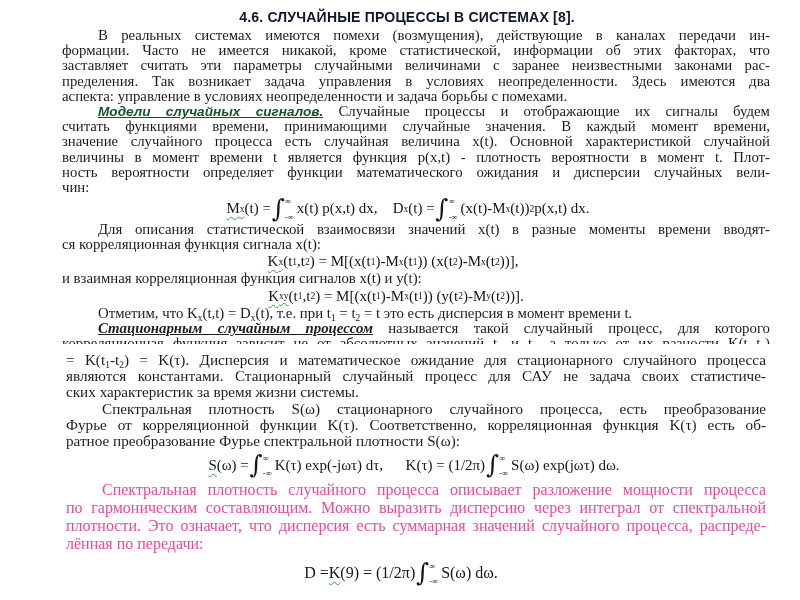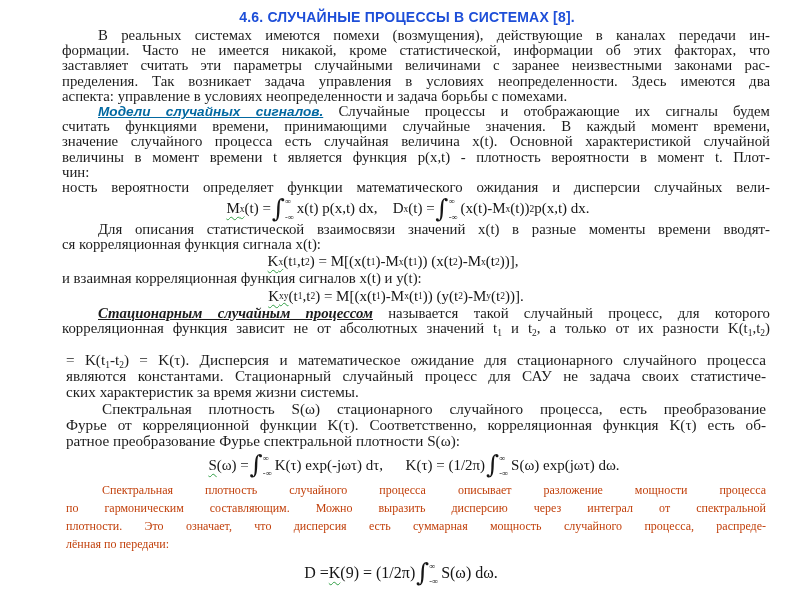--- a/index.html
+++ b/index.html
@@ -6,33 +6,33 @@
   body{
     width:800px;height:600px;background:#ffffff;overflow:hidden;position:relative;
     font-family:"Liberation Serif","DejaVu Serif",serif;color:#1c1c1c;
   }
   .slide{position:absolute;inset:0;background:#ffffff;}
   .tblock{position:absolute;}
   #block-main{left:62px;top:8px;width:708px;height:336px;overflow:hidden;font-size:14.8px;}
   #block-lower{left:66px;top:352px;width:700px;font-size:15.2px;}
   .title{
     font-family:"Liberation Sans","DejaVu Sans",sans-serif;font-weight:bold;
-    font-size:14px;color:#1d4ed8;text-align:center;height:18px;line-height:18px;
+    font-size:14px;color:#0f172a;text-align:center;height:18px;line-height:18px;
     margin-bottom:2px;padding-right:18px;letter-spacing:.2px;
   }
   .ln{height:15.2px;line-height:15.2px;overflow:hidden;text-align:justify;text-align-last:justify;}
   #block-lower .ln{height:16.2px;line-height:16.2px;}
-  #block-lower .ln.big{height:18px;line-height:18px;font-size:12px;color:#c2410c;}
+  #block-lower .ln.big{height:18px;line-height:18px;font-size:16px;color:#ec4899;}
   .ln.last{text-align-last:left;}
   .ln.ind{text-indent:36px;}
   .sb{font-size:9.5px;vertical-align:-2.5px;line-height:0;}
   .sp{font-size:9.5px;vertical-align:6px;line-height:0;}
   .rh{
     font-family:"Liberation Sans","DejaVu Sans",sans-serif;font-weight:bold;font-style:italic;
-    color:#0369a1;text-decoration:underline;font-size:13.6px;
+    color:#14532d;text-decoration:underline;font-size:13.6px;
   }
   .bi{font-weight:bold;font-style:italic;text-decoration:underline;}
   .gu{border-bottom:1px solid #15803d;padding-bottom:.5px;}
   .wv{text-decoration:underline wavy #2f9e44;text-decoration-thickness:1px;text-underline-offset:2.5px;}
   .fx{display:flex;align-items:center;justify-content:center;font-size:15px;color:#161616;}
   .fx.big{font-size:16px;}
   .ig{display:inline-flex;align-items:center;margin:0 1px;}
   .igs{font-size:25px;line-height:22px;font-family:"DejaVu Serif",serif;font-style:normal;}
   .igl{display:inline-flex;flex-direction:column;justify-content:space-between;height:24px;
        font-size:8.5px;line-height:1;font-style:normal;padding:1px 2px 0 0;}
@@ -46,22 +46,22 @@
     <div class="title">4.6. СЛУЧАЙНЫЕ ПРОЦЕССЫ В СИСТЕМАХ [8].</div>
   <div class="ln ind"><span>В реальных системах имеются помехи (возмущения), действующие в каналах передачи ин-</span></div>
       <div class="ln"><span>формации. Часто не имеется никакой, кроме статистической, информации об этих факторах, что</span></div>
       <div class="ln"><span>заставляет считать эти параметры случайными величинами с заранее неизвестными законами рас-</span></div>
       <div class="ln"><span>пределения. Так возникает задача управления в условиях неопределенности. Здесь имеются два</span></div>
       <div class="ln last"><span>аспекта: управление в условиях неопределенности и задача борьбы с помехами.</span></div>
       <div class="ln ind"><span class="rh">Модели случайных сигналов.</span><span>  Случайные процессы и отображающие их сигналы будем</span></div>
       <div class="ln"><span>считать функциями времени, принимающими случайные значения. В каждый момент времени,</span></div>
       <div class="ln"><span>значение случайного процесса есть случайная величина x(t). Основной характеристикой случайной</span></div>
       <div class="ln"><span>величины в момент времени t является функция p(x,t) - плотность вероятности в момент t. Плот-</span></div>
+      <div class="ln"><span>ность вероятности определяет функции математического ожидания и дисперсии случайных вели-</span></div>
       <div class="ln last"><span>чин:</span></div>
-      <div class="ln"><span>ность вероятности определяет функции математического ожидания и дисперсии случайных вели-</span></div>
       <div class="fx" style="height: 27px; padding-right: 16px;">
         <span class="wv">M</span>
         <span class="fsub sb wv">x</span>
         <span>(t) = </span>
         <span class="ig">
           <span class="igs">∫</span>
           <span class="igl">
             <i>∞</i>
             <i>-∞</i>
           </span>
@@ -122,20 +122,21 @@
         <span>(t</span>
         <span class="fsub sb">1</span>
         <span>)) (y(t</span>
         <span class="fsub sb">2</span>
         <span>)-M</span>
         <span class="fsub sb">y</span>
         <span>(t</span>
         <span class="fsub sb">2</span>
         <span>))].</span>
       </div>
+      <div class="ln ind last"><span>Отметим, что K</span><span class="sb">x</span><span>(t,t) = D</span><span class="sb">x</span><span>(t), т.е. при t</span><span class="sb">1</span><span> = t</span><span class="sb">2</span><span> = t это есть дисперсия в момент времени t.</span></div>
       <div class="ln ind"><span class="bi">Стационарным случайным процессом</span><span class="gu"> называется такой случайный процесс, для которого </span></div>
       <div class="ln"><span>корреляционная функция зависит не от абсолютных значений t</span><span class="sb">1</span><span> и t</span><span class="sb">2</span><span>, а только от их разности K(t</span><span class="sb">1</span><span>,t</span><span class="sb">2</span><span>)</span></div>
     </div>
   <div class="tblock" id="block-lower">
       <div class="ln"><span class="gu">= K(t</span><span class="gu sb">1</span><span class="gu">-t</span><span class="gu sb">2</span><span class="gu">) = K(τ). Дисперсия и математическое ожидание для стационарного случайного процесса</span></div>
       <div class="ln"><span class="gu">являются константами.</span><span> Стационарный случайный процесс для САУ не задача своих статистиче-</span></div>
       <div class="ln last"><span>ских характеристик за время жизни системы.</span></div>
       <div class="ln ind"><span>Спектральная плотность S(ω) стационарного случайного процесса, есть преобразование</span></div>
       <div class="ln"><span>Фурье от корреляционной функции K(τ). Соответственно, корреляционная функция K(τ) есть об-</span></div>
       <div class="ln last"><span>ратное преобразование Фурье спектральной плотности S(ω):</span></div>
@@ -156,21 +157,21 @@
           <span class="igs">∫</span>
           <span class="igl">
             <i>∞</i>
             <i>-∞</i>
           </span>
         </span>
         <span> S(ω) exp(jωτ) dω.</span>
       </div>
       <div class="ln ind big"><span>Спектральная плотность случайного процесса описывает разложение мощности процесса</span></div>
       <div class="ln big"><span>по гармоническим составляющим. Можно выразить дисперсию через интеграл от спектральной</span></div>
-      <div class="ln big"><span>плотности. Это означает, что дисперсия есть суммарная мощность случайного процесса, распреде-</span></div>
+      <div class="ln big"><span>плотности. Это означает, что дисперсия есть суммарная значений случайного процесса, распреде-</span></div>
       <div class="ln last big"><span>лённая по передачи:</span></div>
       <div class="fx big" style="height: 40px; padding-right: 30px;">
         <span>D = </span>
         <span class="wv">K</span>
         <span>(9) = (1/2π) </span>
         <span class="ig">
           <span class="igs">∫</span>
           <span class="igl">
             <i>∞</i>
             <i>-∞</i>

